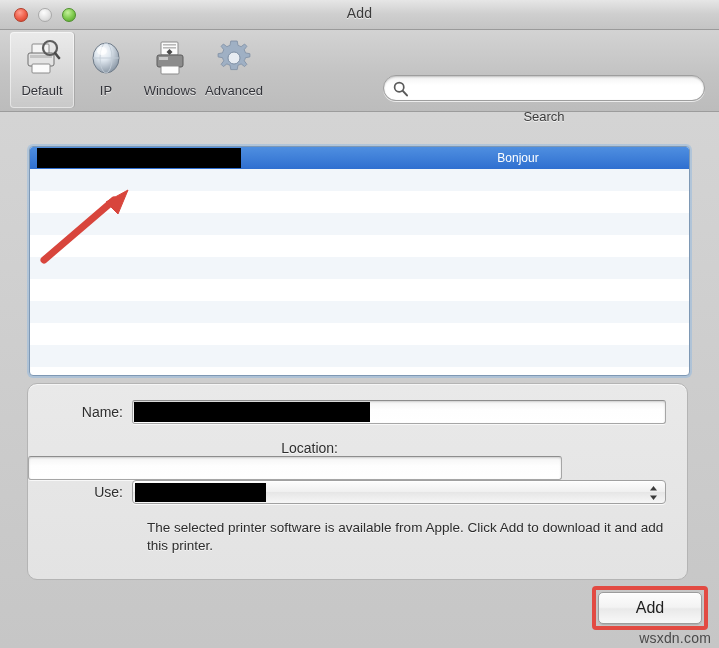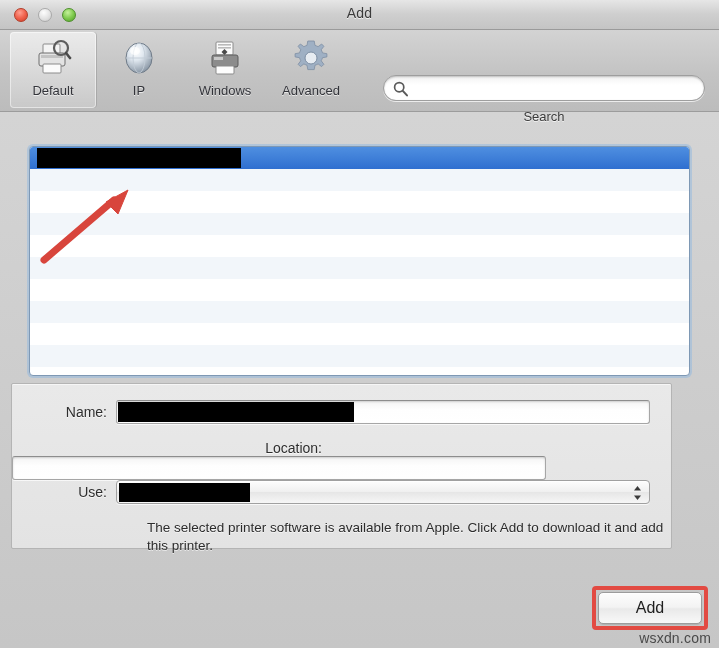--- a/index.html
+++ b/index.html
@@ -76,21 +76,21 @@
   }
   .tb-items {
     position: absolute;
     left: 10px;
     top: 2px;
     display: flex;
     align-items: flex-start;
   }
   .tb-item {
     position: relative;
-    width: 86px;
+    width: 64px;
     height: 76px;
     display: flex;
     flex-direction: column;
     align-items: center;
     justify-content: flex-start;
     padding-top: 4px;
     box-sizing: border-box;
     border-radius: 4px;
   }
   .tb-item.selected {
@@ -257,27 +257,27 @@
     height: 44px;
     border: 4px solid #e24a42;
     border-radius: 4px;
     box-sizing: border-box;
     pointer-events: none;
   }
 
   
   .form-panel {
     position: absolute;
-    left: 11px;
+    left: 27px;
     top: 383px;
     width: 661px;
-    height: 166px;
+    height: 197px;
     background: linear-gradient(180deg, #e9e9e9 0%, #e3e3e3 100%);
     border: 1px solid #b4b4b4;
-    border-radius: 2px;
+    border-radius: 10px;
     box-sizing: border-box;
     box-shadow: 0 1px 0 rgba(255,255,255,0.6) inset;
   }
   .frow {
     position: absolute;
     display: flex;
     align-items: center;
   }
   .flabel {
     width: 104px;
@@ -459,20 +459,21 @@
       <div class="search-caption">Search</div>
     </div>
   </div>
 
   <div class="list-box">
     <div class="list-body" id="list-body">
         <div class="row selected">
           <div class="cell-name">
             <span class="redacted" style="width: 204px;"></span>
           </div>
+          <div class="cell-kind">Bonjour</div>
         </div>
         <div class="row even"></div>
         <div class="row odd"></div>
         <div class="row even"></div>
         <div class="row odd"></div>
         <div class="row even"></div>
         <div class="row odd"></div>
         <div class="row even"></div>
         <div class="row odd"></div>
         <div class="row even"></div>

